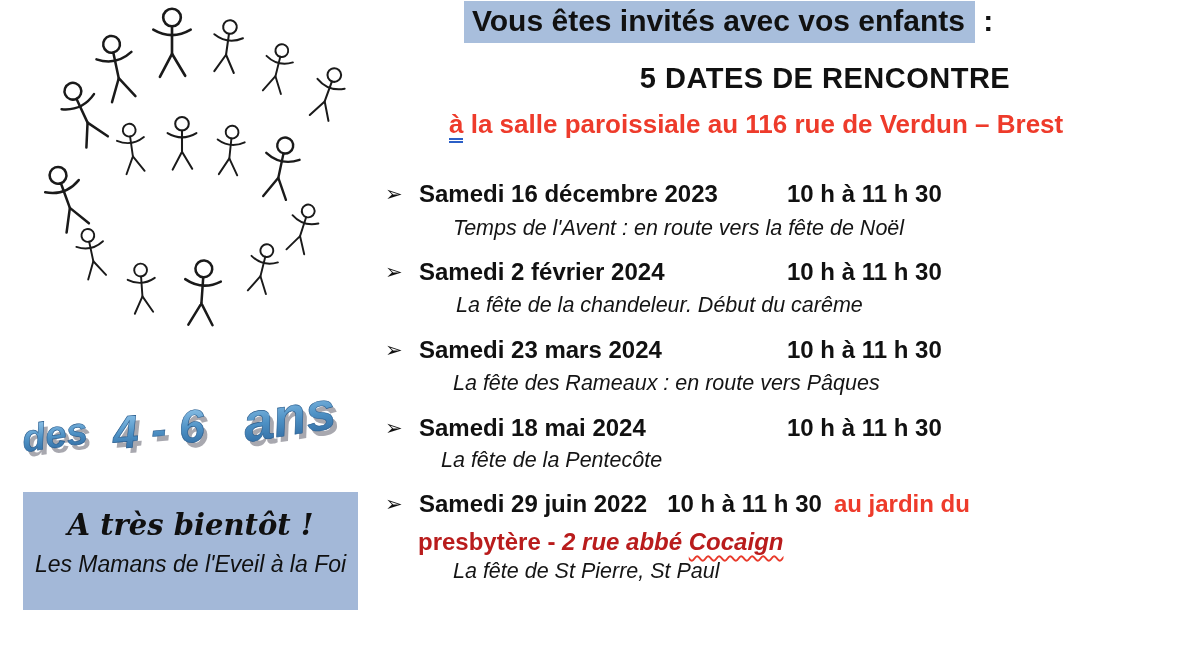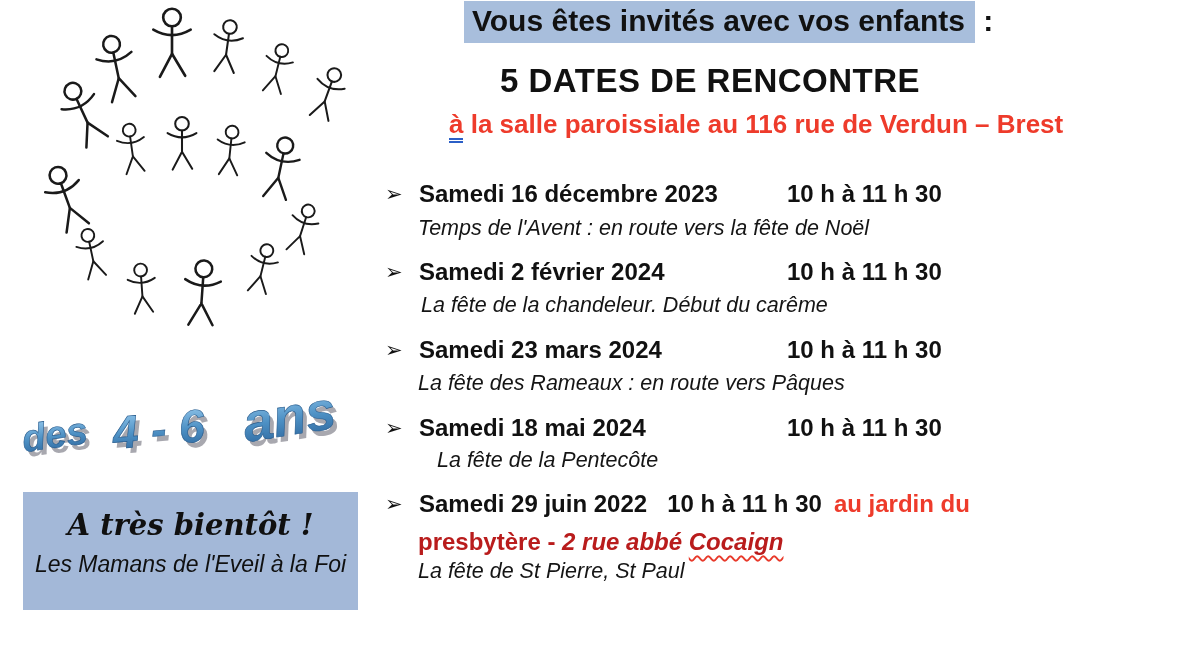--- a/index.html
+++ b/index.html
@@ -31,22 +31,22 @@
   .farewell-line2{
     font-family:"Liberation Sans",sans-serif;
     font-style:italic;font-size:23px;margin-top:8px;color:#101010;
   }
 
   
   .title-line{left:464px;top:4px;font-size:30px;font-weight:700;white-space:nowrap;}
   .title-highlight{background:#a8bedc;padding:3px 10px 6px 8px;}
   .title-suffix{color:#111;}
   .subtitle{
-    left:500px;top:62px;width:650px;
-    font-size:33px;font-weight:700;letter-spacing:0.5px;white-space:nowrap;
+    left:500px;top:62px;width:650px;text-align:center;
+    font-size:29px;font-weight:700;letter-spacing:0.5px;white-space:nowrap;
   }
   .location-line{
     left:449px;top:109px;font-size:26px;font-weight:700;
     color:#ee3b2b;white-space:nowrap;
   }
   .loc-lead{
     display:inline-block;
     border-bottom:5px double #2b5fc7;
     line-height:1.05;
   }
@@ -69,26 +69,26 @@
     font-size:24px;font-weight:700;color:#b91c1c;white-space:nowrap;
   }
   .note-italic{font-style:italic;}
   .note-wavy{
     font-style:italic;
     text-decoration:underline wavy #e8392a;
     text-decoration-thickness:2px;
     text-underline-offset:5px;
   }
   .m-desc{
-    font-size:21.5px;font-style:italic;color:#151515;white-space:nowrap;
+    font-size:21.5px;font-style:italic;color:#151515;white-space:nowrap;margin-left:35px;
   }
   .row1{left:385px;top:180px;} .desc1{left:418px;top:216px;}
   .row2{left:385px;top:258px;} .desc2{left:421px;top:293px;}
   .row3{left:385px;top:336px;} .desc3{left:418px;top:371px;}
-  .row4{left:385px;top:414px;} .desc4{left:437px;top:448px;}
+  .row4{left:385px;top:414px;} .desc4{left:406px;top:448px;}
   .row5{left:385px;top:490px;} .note5{left:418px;top:528px;} .desc5{left:418px;top:559px;}
 
   
   .footer-line{
     left:430px;top:602px;width:700px;text-align:center;
     font-size:23px;font-weight:700;
     font-variant:small-caps;
     letter-spacing:0.5px;white-space:nowrap;
   }
 </style>

